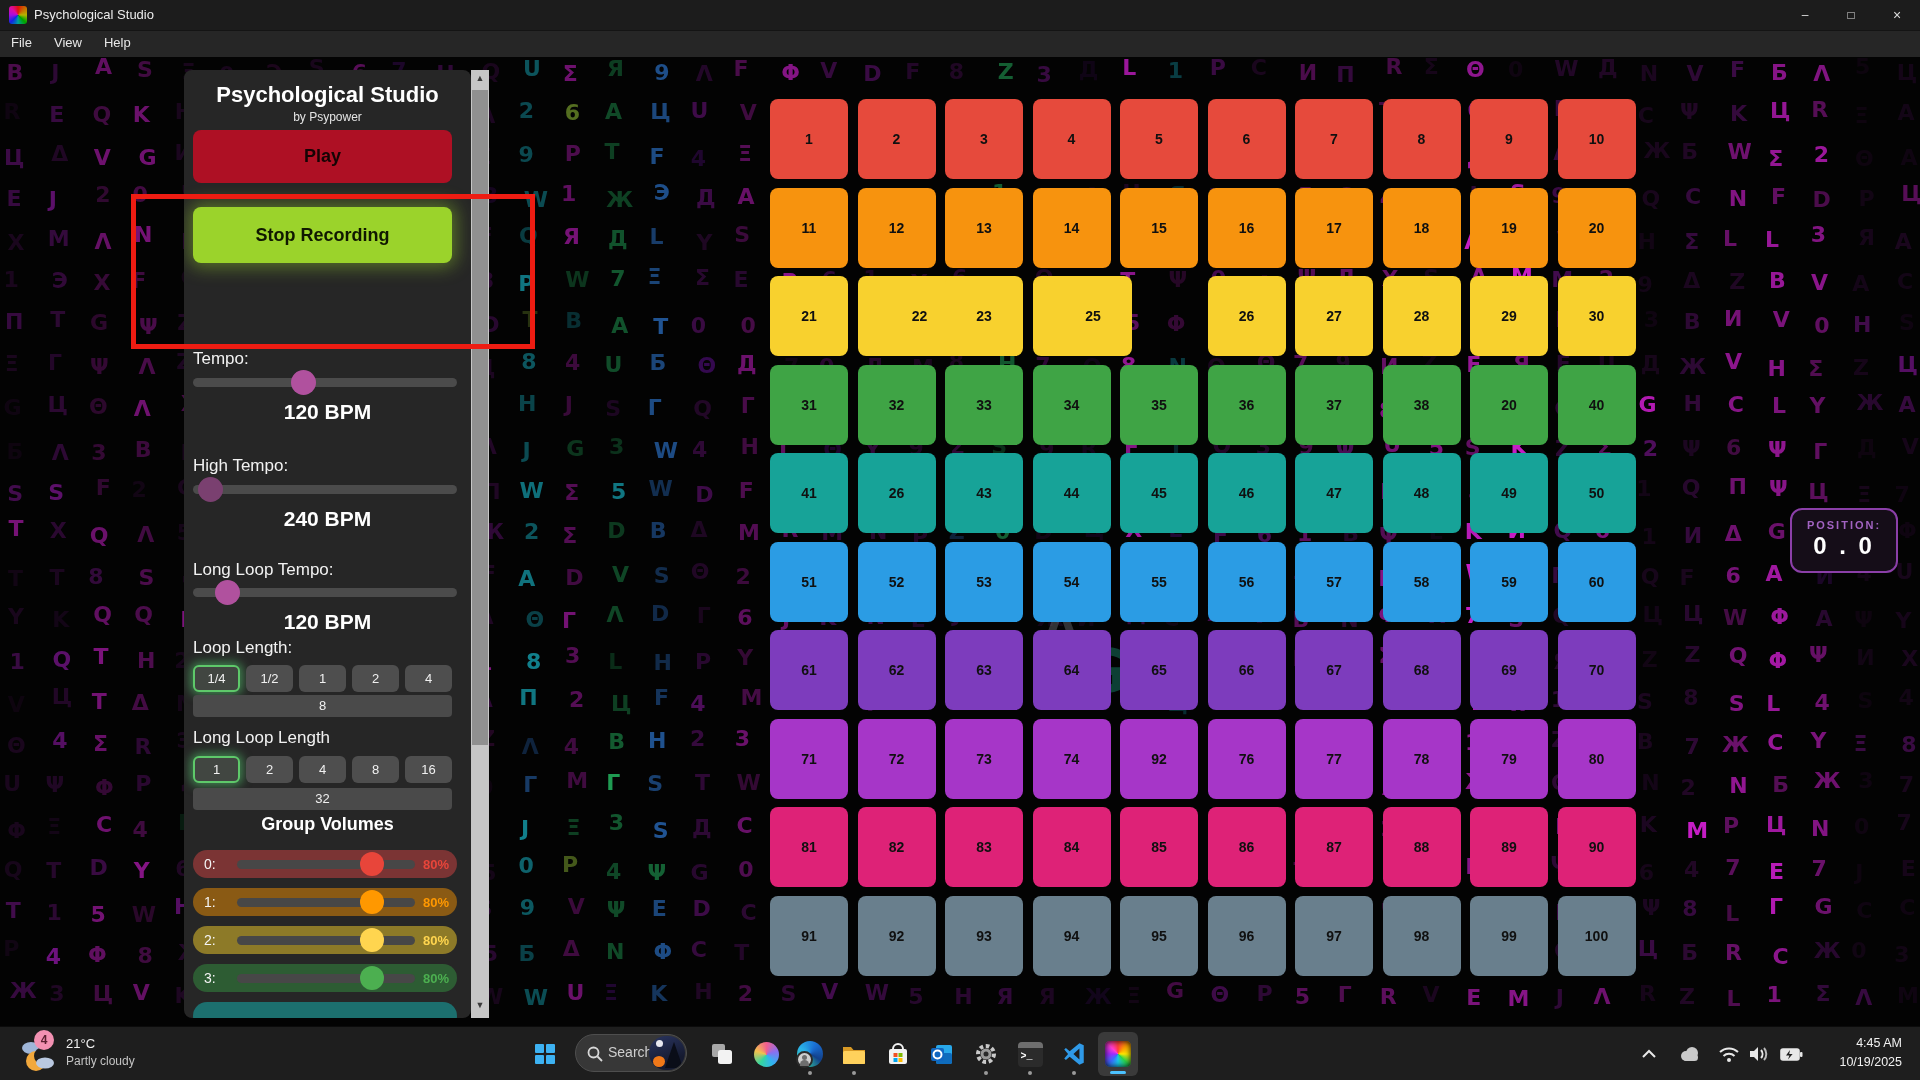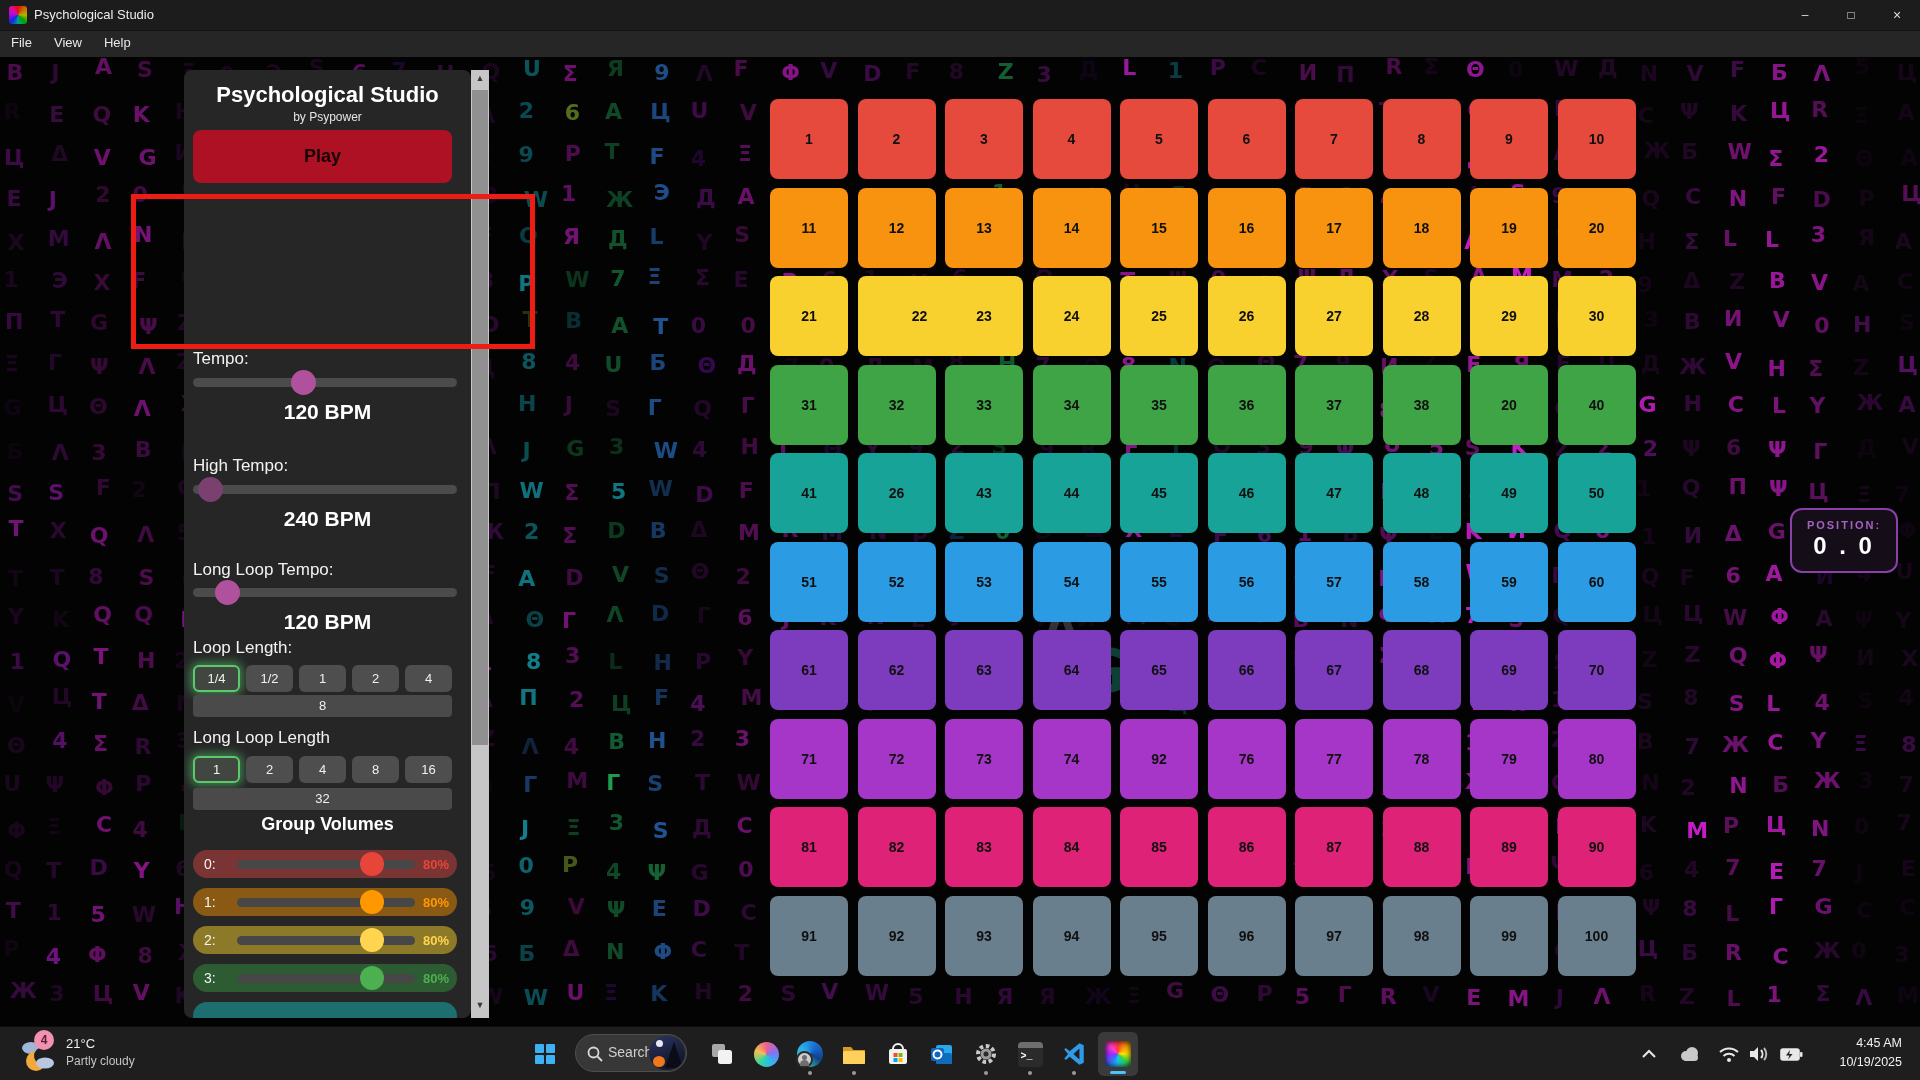--- a/index.html
+++ b/index.html
@@ -1128,20 +1128,21 @@
       <span style="left: 1896.9px; top: 927.138px; font-size: 22px; color: rgb(138, 23, 160); opacity: 0.09;">M</span>
       <span style="left: 1078px; top: 580px; font-size: 60px; color: rgb(32, 176, 144); opacity: 0.35;">G</span>
       <span style="left: 1044px; top: 545px; font-size: 44px; color: rgb(154, 160, 168); opacity: 0.3;">Λ</span>
       <span style="left: 1399px; top: 250px; font-size: 40px; color: rgb(208, 31, 208); opacity: 0.55;">Q</span>
     </div>
 
   <div id="panel">
     <div class="ptitle">Psychological Studio</div>
     <div class="psub">by Psypower</div>
     <div class="pbtn" id="btn-play">Play</div>
+    <div class="pbtn" id="btn-stop">Stop Recording</div>
 
     <div class="plabel" style="top:279px;">Tempo:</div>
     <div class="ptrack" style="top:308px;">
         <div class="pthumb" style="left: 97.99px; background: rgb(176, 81, 158);"></div>
       </div>
     <div class="pvalue" style="top:330px;">120 BPM</div>
 
     <div class="plabel" style="top:386px;">High Tempo:</div>
     <div class="ptrack" style="top:415px;">
         <div class="pthumb" style="left: 4.78px; background: rgb(122, 64, 112);"></div>
@@ -1232,21 +1233,21 @@
       <div class="cell" style="left: 1120px; top: 131.5px; background: rgb(247, 147, 14);">15</div>
       <div class="cell" style="left: 1207.5px; top: 131.5px; background: rgb(247, 147, 14);">16</div>
       <div class="cell" style="left: 1295px; top: 131.5px; background: rgb(247, 147, 14);">17</div>
       <div class="cell" style="left: 1382.5px; top: 131.5px; background: rgb(247, 147, 14);">18</div>
       <div class="cell" style="left: 1470px; top: 131.5px; background: rgb(247, 147, 14);">19</div>
       <div class="cell" style="left: 1557.5px; top: 131.5px; background: rgb(247, 147, 14);">20</div>
       <div class="cell" style="left: 770px; top: 220px; background: rgb(248, 209, 46);">21</div>
       <div class="cell" style="left: 857.5px; top: 220px; background: rgb(248, 209, 46); padding-left: 23px;">22</div>
       <div class="cell" style="left: 945px; top: 220px; background: rgb(248, 209, 46);">23</div>
       <div class="cell" style="left: 1032.5px; top: 220px; background: rgb(248, 209, 46);">24</div>
-      <div class="cell" style="left: 1120px; top: 220px; background: rgb(248, 209, 46);">25</div>
+      <div class="cell" style="left: 1054px; top: 220px; background: rgb(248, 209, 46);">25</div>
       <div class="cell" style="left: 1207.5px; top: 220px; background: rgb(248, 209, 46);">26</div>
       <div class="cell" style="left: 1295px; top: 220px; background: rgb(248, 209, 46);">27</div>
       <div class="cell" style="left: 1382.5px; top: 220px; background: rgb(248, 209, 46);">28</div>
       <div class="cell" style="left: 1470px; top: 220px; background: rgb(248, 209, 46);">29</div>
       <div class="cell" style="left: 1557.5px; top: 220px; background: rgb(248, 209, 46);">30</div>
       <div class="cell" style="left: 770px; top: 308.5px; background: rgb(63, 164, 69);">31</div>
       <div class="cell" style="left: 857.5px; top: 308.5px; background: rgb(63, 164, 69);">32</div>
       <div class="cell" style="left: 945px; top: 308.5px; background: rgb(63, 164, 69);">33</div>
       <div class="cell" style="left: 1032.5px; top: 308.5px; background: rgb(63, 164, 69);">34</div>
       <div class="cell" style="left: 1120px; top: 308.5px; background: rgb(63, 164, 69);">35</div>

